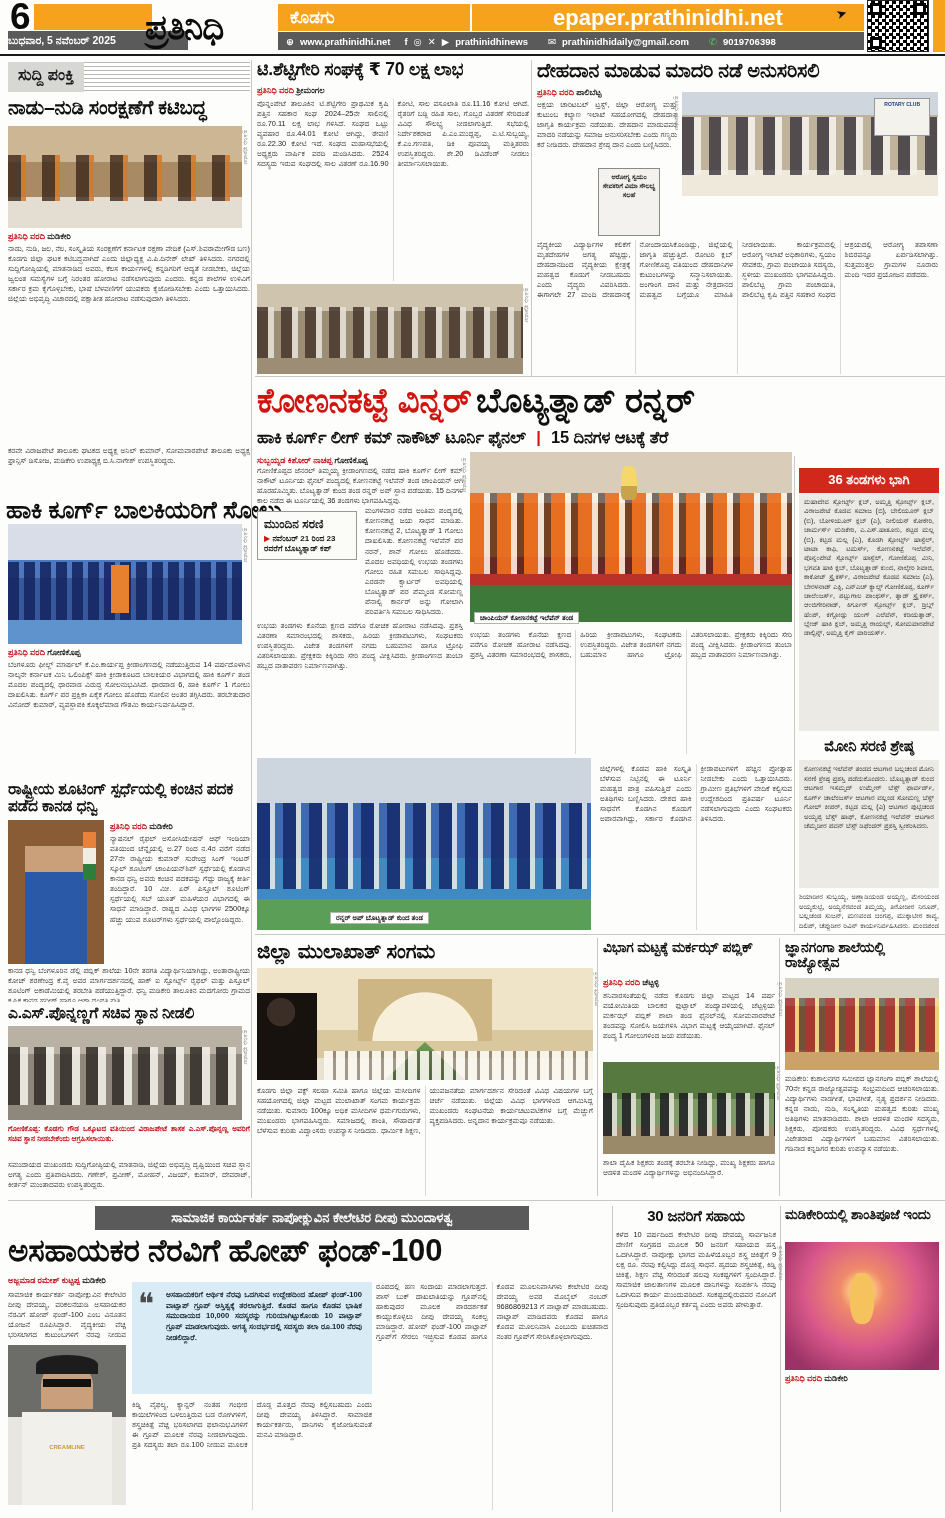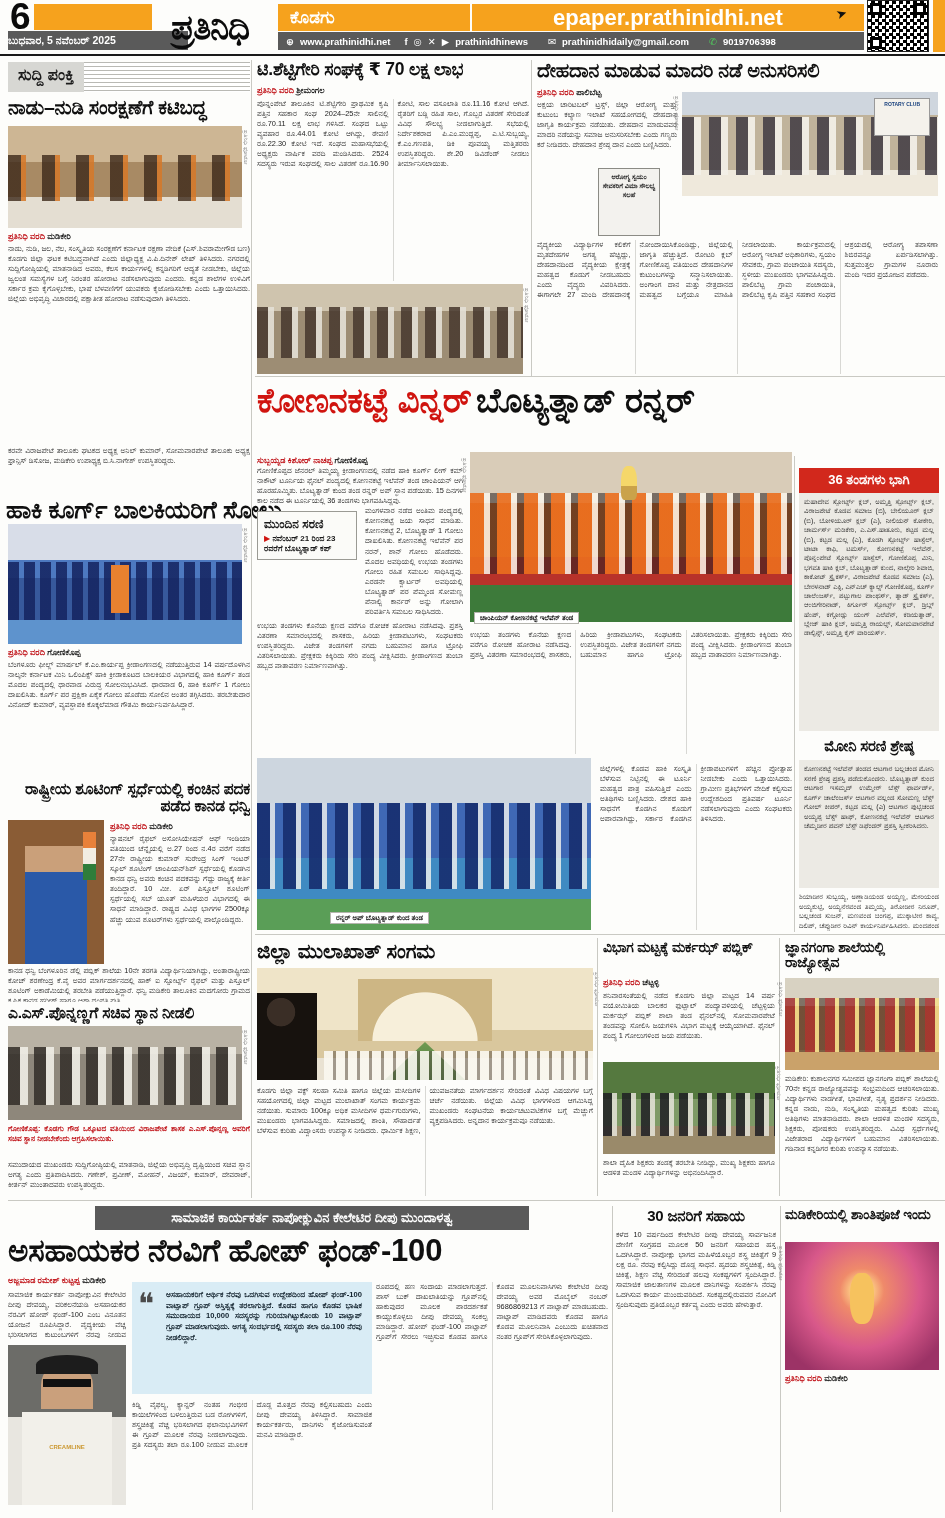--- a/index.html
+++ b/index.html
@@ -29,21 +29,21 @@
 </style>
 </head>
 <body>
 
 <div class="page">
 
   <div class="abs orange" style="left:34px;top:4px;width:118px;height:26px"></div>
   <div class="abs" style="left:10px;top:-4px;font-size:37px;font-weight:bold;color:#0b0b0b">6</div>
   <div class="abs graybar" style="left:8px;top:31px;width:180px;height:19px;font-size:10.5px;font-weight:bold;text-align:left;line-height:19px">ಬುಧವಾರ, 5 ನವೆಂಬರ್ 2025</div>
 
-  <div class="abs" style="left:145px;top:2px;width:130px;height:50px;font-size:34px;font-weight:bold;color:#0b0b0b;text-align:center;line-height:50px;letter-spacing:-1px">ಪ್ರತಿನಿಧಿ</div>
+  <div class="abs" style="left:145px;top:2px;width:130px;height:50px;font-size:34px;font-weight:bold;color:#0b0b0b;line-height:50px;letter-spacing:-1px">ಪ್ರತಿನಿಧಿ</div>
 
   <div class="abs orange" style="left:278px;top:4px;width:192px;height:27px;font-size:17px;font-weight:bold;color:#fff;line-height:27px;padding-left:12px">ಕೊಡಗು</div>
   <div class="abs orange" style="left:472px;top:4px;width:392px;height:27px;text-align:center">
     <span style="font-size:22px;font-weight:bold;color:#fff;line-height:27px">epaper.prathinidhi.net</span>
   </div>
   <div class="abs" style="left:836px;top:6px;font-size:13px;color:#111;transform:rotate(-18deg)">➤</div>
 
   <div class="abs graybar" style="left:278px;top:32px;width:586px;height:18px;display:flex;align-items:center;gap:6px;padding:0 8px;font-size:9.5px;font-weight:bold">
     <span>⊕</span>
     <span>www.prathinidhi.net</span>
@@ -81,21 +81,21 @@
 
   <div class="abs hl" style="left:6px;top:497px;width:242px;font-size:24px;white-space:nowrap">ಹಾಕಿ ಕೂರ್ಗ್ ಬಾಲಕಿಯರಿಗೆ ಸೋಲು</div>
   <div class="photo" style="left:8px;top:524px;width:234px;height:120px;background:linear-gradient(180deg,#d8dde8 0 30%,#4d79c0 30% 45%,#37599c 45% 80%,#5e93cd 80%)">
     <div style="position:absolute;left:0;right:0;top:32%;height:48%;background:repeating-linear-gradient(90deg,rgba(20,35,95,.85) 0 11px,rgba(235,125,40,.0) 11px 16px)"></div>
     <div style="position:absolute;left:44%;top:34%;width:18px;height:40%;background:#e8812f"></div>
   </div>
   <div class="credit" style="left:243px;top:528px">ಪ್ರತಿನಿಧಿ ಫೋಟೋ</div>
   <div class="abs byline" style="left:8px;top:648px;width:242px"><span class="tag">ಪ್ರತಿನಿಧಿ ವರದಿ</span> <span>ಗೋಣಿಕೊಪ್ಪ</span></div>
   <div class="abs bt" style="left:8px;top:660px;width:242px;height:116px">ಬೆಂಗಳೂರು ಫೀಲ್ಡ್ ಮಾರ್ಷಲ್ ಕೆ.ಎಂ.ಕಾರ್ಯಪ್ಪ ಕ್ರೀಡಾಂಗಣದಲ್ಲಿ ನಡೆಯುತ್ತಿರುವ 14 ವರ್ಷದೊಳಗಿನ ನಾಲ್ಕನೇ ಕರ್ನಾಟಕ ಮಿನಿ ಒಲಿಂಪಿಕ್ಸ್ ಹಾಕಿ ಕ್ರೀಡಾಕೂಟದ ಬಾಲಕಿಯರ ವಿಭಾಗದಲ್ಲಿ ಹಾಕಿ ಕೂರ್ಗ್ ತಂಡ ಮೊದಲ ಪಂದ್ಯದಲ್ಲಿ ಧಾರವಾಡ ವಿರುದ್ಧ ಸೋಲನುಭವಿಸಿದೆ. ಧಾರವಾಡ 6, ಹಾಕಿ ಕೂರ್ಗ್ 1 ಗೋಲು ದಾಖಲಿಸಿತು. ಕೂರ್ಗ್ ಪರ ಪ್ರಕ್ಷಿಕಾ ಏಕೈಕ ಗೋಲು ಹೊಡೆದು ಸೋಲಿನ ಅಂತರ ತಗ್ಗಿಸಿದರು. ತರಬೇತುದಾರ ವಿನೋದ್ ಕುಮಾರ್, ವ್ಯವಸ್ಥಾಪಕಿ ಕೊಕ್ಕಲೆಮಾಡ ಗೌತಮಿ ಕಾರ್ಯನಿರ್ವಹಿಸಿದ್ದಾರೆ.</div>
 
-  <div class="abs hl" style="left:8px;top:780px;width:242px;font-size:15.5px;text-align:right">ರಾಷ್ಟ್ರೀಯ ಶೂಟಿಂಗ್ ಸ್ಪರ್ಧೆಯಲ್ಲಿ ಕಂಚಿನ ಪದಕ ಪಡೆದ ಕಾನಡ ಧನ್ವಿ</div>
+  <div class="abs hl" style="left:8px;top:780px;width:242px;font-size:15.5px;text-align:left">ರಾಷ್ಟ್ರೀಯ ಶೂಟಿಂಗ್ ಸ್ಪರ್ಧೆಯಲ್ಲಿ ಕಂಚಿನ ಪದಕ ಪಡೆದ ಕಾನಡ ಧನ್ವಿ</div>
   <div class="photo" style="left:8px;top:820px;width:96px;height:144px;background:linear-gradient(180deg,#8a5c35 0 100%)">
     <div style="position:absolute;left:18%;top:18%;width:64%;height:82%;background:linear-gradient(180deg,#caa07a 0 22%,#2a59a8 22%)"></div>
     <div style="position:absolute;right:8%;top:8%;width:14%;height:34%;background:linear-gradient(180deg,#e8813a 0 33%,#f2ede2 33% 66%,#2f7d3a 66%)"></div>
   </div>
   <div class="abs byline" style="left:110px;top:822px;width:140px"><span class="tag">ಪ್ರತಿನಿಧಿ ವರದಿ</span> <span>ಮಡಿಕೇರಿ</span></div>
   <div class="abs bt" style="left:110px;top:834px;width:140px;height:130px">ನ್ಯಾಷನಲ್ ರೈಫಲ್ ಅಸೋಸಿಯೇಷನ್ ಆಫ್ ಇಂಡಿಯಾ ವತಿಯಿಂದ ಚೆನ್ನೈಯಲ್ಲಿ ಅ.27 ರಿಂದ ನ.4ರ ವರೆಗೆ ನಡೆದ 27ನೇ ರಾಷ್ಟ್ರೀಯ ಕುಮಾರ್ ಸುರೇಂದ್ರ ಸಿಂಗ್ ಇಂಟರ್ ಸ್ಕೂಲ್ ಶೂಟಿಂಗ್ ಚಾಂಪಿಯನ್‌ಶಿಪ್ ಸ್ಪರ್ಧೆಯಲ್ಲಿ ಕೊಡಗಿನ ಕಾನಡ ಧನ್ವಿ ಅವರು ಕಂಚಿನ ಪದಕವನ್ನು ಗೆದ್ದು ರಾಜ್ಯಕ್ಕೆ ಕೀರ್ತಿ ತಂದಿದ್ದಾರೆ. 10 ಮೀ. ಏರ್ ಪಿಸ್ತೂಲ್ ಶೂಟಿಂಗ್ ಸ್ಪರ್ಧೆಯಲ್ಲಿ ಸಬ್ ಯೂತ್ ಮಹಿಳೆಯರ ವಿಭಾಗದಲ್ಲಿ ಈ ಸಾಧನೆ ಮಾಡಿದ್ದಾರೆ. ರಾಷ್ಟ್ರದ ವಿವಿಧ ಭಾಗಗಳ 2500ಕ್ಕೂ ಹೆಚ್ಚು ಯುವ ಶೂಟರ್‌ಗಳು ಸ್ಪರ್ಧೆಯಲ್ಲಿ ಪಾಲ್ಗೊಂಡಿದ್ದರು.</div>
   <div class="abs bt" style="left:8px;top:966px;width:242px;height:36px">ಕಾನಡ ಧನ್ವಿ ಬೆಂಗಳೂರಿನ ಡೆಲ್ಲಿ ಪಬ್ಲಿಕ್ ಶಾಲೆಯ 10ನೇ ತರಗತಿ ವಿದ್ಯಾರ್ಥಿನಿಯಾಗಿದ್ದು, ಅಂತಾರಾಷ್ಟ್ರೀಯ ಕೋಚ್ ಶರಣೇಂದ್ರ ಕೆ.ವೈ ಅವರ ಮಾರ್ಗದರ್ಶನದಲ್ಲಿ ಹಾಕ್ ಐ ಸ್ಪೋರ್ಟ್ಸ್ ರೈಫಲ್ ಮತ್ತು ಪಿಸ್ತೂಲ್ ಶೂಟಿಂಗ್ ಅಕಾಡೆಮಿಯಲ್ಲಿ ತರಬೇತಿ ಪಡೆಯುತ್ತಿದ್ದಾರೆ. ಧನ್ವಿ ಮಡಿಕೇರಿ ತಾಲೂಕಿನ ಮದಗೋರು ಗ್ರಾಮದ ಕೃಷಿಕ ಕಾನಡ ಹರೀಶ್ ಹಾಗೂ ಆಶಾ ದಂಪತಿ ಪುತ್ರಿ.</div>
 
   <div class="abs hl" style="left:8px;top:1004px;width:242px;font-size:15.5px;white-space:nowrap">ಎ.ಎಸ್.ಪೊನ್ನಣ್ಣಗೆ ಸಚಿವ ಸ್ಥಾನ ನೀಡಲಿ</div>
   <div class="photo" style="left:8px;top:1026px;width:234px;height:94px;background:linear-gradient(180deg,#b9b2a4 0 30%,#8e877b 30%)">
@@ -127,20 +127,25 @@
   <div class="credit" style="left:674px;top:96px">ಪ್ರತಿನಿಧಿ ಫೋಟೋ</div>
   <div class="abs" style="left:598px;top:168px;width:62px;height:68px;background:#f3f2ee;border:1px solid #8b8b85;font-size:6.6px;font-weight:bold;text-align:center;padding:4px 3px;line-height:1.35;color:#222">ಆರೋಗ್ಯ ಸ್ವಯಂ ಸೇವಕರಿಗೆ ವಿಮಾ ಸೌಲಭ್ಯ ಸಲಹೆ</div>
   <div class="abs bt c4" style="left:537px;top:240px;width:401px;height:134px">ವೈದ್ಯಕೀಯ ವಿದ್ಯಾರ್ಥಿಗಳ ಕಲಿಕೆಗೆ ಮೃತದೇಹಗಳ ಅಗತ್ಯ ಹೆಚ್ಚಿದ್ದು, ದೇಹದಾನದಿಂದ ವೈದ್ಯಕೀಯ ಕ್ಷೇತ್ರಕ್ಕೆ ಮಹತ್ವದ ಕೊಡುಗೆ ನೀಡಬಹುದು ಎಂದು ವೈದ್ಯರು ವಿವರಿಸಿದರು. ಈಗಾಗಲೇ 27 ಮಂದಿ ದೇಹದಾನಕ್ಕೆ ನೋಂದಾಯಿಸಿಕೊಂಡಿದ್ದು, ಜಿಲ್ಲೆಯಲ್ಲಿ ಜಾಗೃತಿ ಹೆಚ್ಚುತ್ತಿದೆ. ರೋಟರಿ ಕ್ಲಬ್ ಗೋಣಿಕೊಪ್ಪ ವತಿಯಿಂದ ದೇಹದಾನಿಗಳ ಕುಟುಂಬಗಳನ್ನು ಸನ್ಮಾನಿಸಲಾಯಿತು. ಅಂಗಾಂಗ ದಾನ ಮತ್ತು ನೇತ್ರದಾನದ ಮಹತ್ವದ ಬಗ್ಗೆಯೂ ಮಾಹಿತಿ ನೀಡಲಾಯಿತು. ಕಾರ್ಯಕ್ರಮದಲ್ಲಿ ಆರೋಗ್ಯ ಇಲಾಖೆ ಅಧಿಕಾರಿಗಳು, ಸ್ವಯಂ ಸೇವಕರು, ಗ್ರಾಮ ಪಂಚಾಯಿತಿ ಸದಸ್ಯರು, ಸ್ಥಳೀಯ ಮುಖಂಡರು ಭಾಗವಹಿಸಿದ್ದರು. ಪಾಲಿಬೆಟ್ಟ ಗ್ರಾಮ ಪಂಚಾಯಿತಿ, ಪಾಲಿಬೆಟ್ಟ ಕೃಷಿ ಪತ್ತಿನ ಸಹಕಾರ ಸಂಘದ ಆಶ್ರಯದಲ್ಲಿ ಆರೋಗ್ಯ ತಪಾಸಣಾ ಶಿಬಿರವನ್ನೂ ಏರ್ಪಡಿಸಲಾಗಿತ್ತು. ಸುತ್ತಮುತ್ತಲ ಗ್ರಾಮಗಳ ನೂರಾರು ಮಂದಿ ಇದರ ಪ್ರಯೋಜನ ಪಡೆದರು.</div>
 
   <div class="hline" style="left:255px;top:376px;width:690px"></div>
 
   <div class="abs" style="left:257px;top:382px;width:688px;height:44px;white-space:nowrap">
     <span class="hl" style="font-size:34px;color:#d0140f">ಕೋಣನಕಟ್ಟೆ ವಿನ್ನರ್</span>
     <span class="hl" style="font-size:34px"> </span>
     <span class="hl" style="font-size:34px">ಬೊಟ್ಯತ್ನಾಡ್ ರನ್ನರ್</span>
+  </div>
+  <div class="abs" style="left:257px;top:428px;width:688px;height:24px;white-space:nowrap">
+    <span class="hl" style="font-size:16.5px">ಹಾಕಿ ಕೂರ್ಗ್ ಲೀಗ್ ಕಮ್ ನಾಕೌಟ್ ಟೂರ್ನಿ ಫೈನಲ್</span>
+    <span class="hl" style="font-size:16.5px;color:#d0140f;padding:0 6px">|</span>
+    <span class="hl" style="font-size:16.5px">15 ದಿನಗಳ ಆಟಕ್ಕೆ ತೆರೆ</span>
   </div>
 
   <div class="abs" style="left:257px;top:456px;width:206px;height:476px;overflow:hidden">
     <div class="byline"><span class="tag">ಸುಬ್ಬಯ್ಯಡ ಕಿಶೋರ್ ನಾಚಪ್ಪ</span> <span>ಗೋಣಿಕೊಪ್ಪ</span></div>
     <div class="bt" style="width:206px">ಗೋಣಿಕೊಪ್ಪದ ಜೆನರಲ್ ತಿಮ್ಮಯ್ಯ ಕ್ರೀಡಾಂಗಣದಲ್ಲಿ ನಡೆದ ಹಾಕಿ ಕೂರ್ಗ್ ಲೀಗ್ ಕಮ್ ನಾಕೌಟ್ ಟೂರ್ನಿಯ ಫೈನಲ್ ಪಂದ್ಯದಲ್ಲಿ ಕೋಣನಕಟ್ಟೆ ಇಲೆವೆನ್ ತಂಡ ಚಾಂಪಿಯನ್ ಆಗಿ ಹೊರಹೊಮ್ಮಿತು. ಬೊಟ್ಯತ್ನಾಡ್ ಕುಂದ ತಂಡ ರನ್ನರ್ ಅಪ್ ಸ್ಥಾನ ಪಡೆಯಿತು. 15 ದಿನಗಳ ಕಾಲ ನಡೆದ ಈ ಟೂರ್ನಿಯಲ್ಲಿ 36 ತಂಡಗಳು ಭಾಗವಹಿಸಿದ್ದವು.</div>
     <div style="float:left;width:100px;border:1px solid #9a9a94;background:#fbfbf8;margin:5px 8px 3px 0;padding:5px 6px">
       <div style="font-size:12px;font-weight:bold">ಮುಂದಿನ ಸರಣಿ</div>
       <div style="font-size:8px;margin-top:3px"><span style="color:#d0140f">▶</span> <b>ನವೆಂಬರ್ 21 ರಿಂದ 23 ರವರೆಗೆ ಬೊಟ್ಯತ್ನಾಡ್ ಕಪ್</b></div>
     </div>
     <div class="bt">ಮಂಗಳವಾರ ನಡೆದ ಅಂತಿಮ ಪಂದ್ಯದಲ್ಲಿ ಕೋಣನಕಟ್ಟೆ ಜಯ ಸಾಧನೆ ಮಾಡಿತು. ಕೋಣನಕಟ್ಟೆ 2, ಬೊಟ್ಯತ್ನಾಡ್ 1 ಗೋಲು ದಾಖಲಿಸಿತು. ಕೋಣನಕಟ್ಟೆ ಇಲೆವೆನ್ ಪರ ನರನ್, ಶಾನ್ ಗೋಲು ಹೊಡೆದರು. ಮೊದಲ ಅವಧಿಯಲ್ಲಿ ಉಭಯ ತಂಡಗಳು ಗೋಲು ರಹಿತ ಸಮಬಲ ಸಾಧಿಸಿದ್ದವು. ಎರಡನೇ ಕ್ವಾರ್ಟರ್ ಅವಧಿಯಲ್ಲಿ ಬೊಟ್ಯತ್ನಾಡ್ ಪರ ಪೆಮ್ಮಂಡ ಸೋಮಣ್ಣ ಪೆನಾಲ್ಟಿ ಕಾರ್ನರ್ ಅನ್ನು ಗೋಲಾಗಿ ಪರಿವರ್ತಿಸಿ ಸಮಬಲ ಸಾಧಿಸಿದರು.</div>

